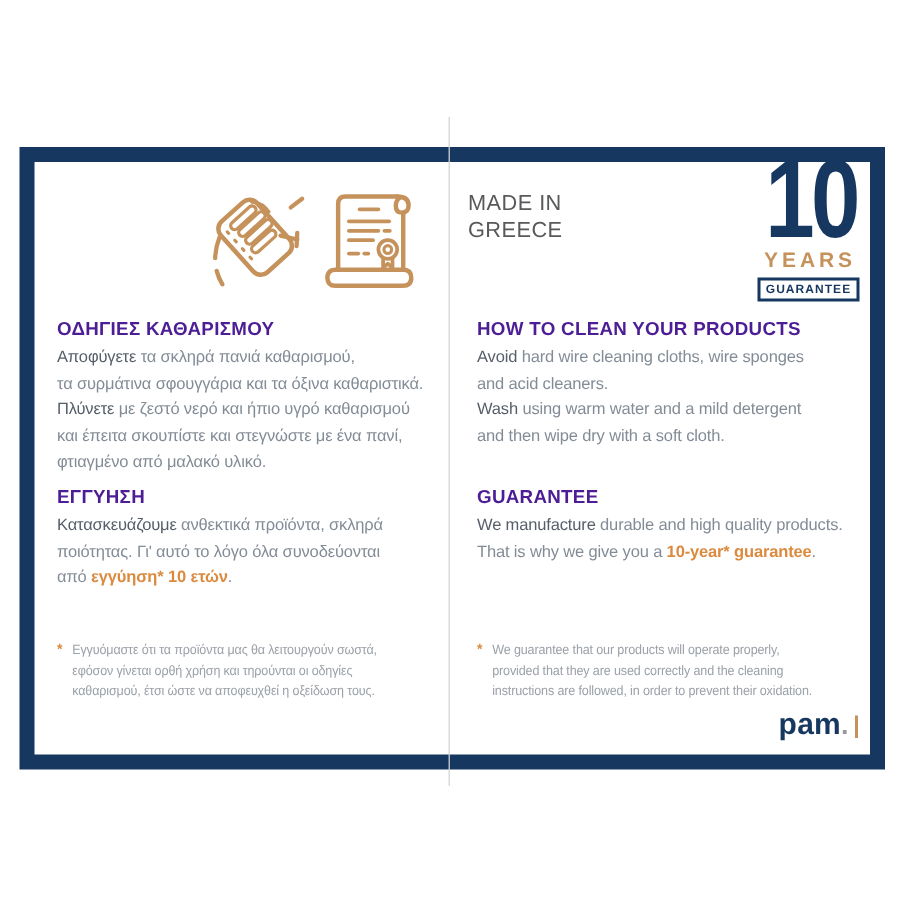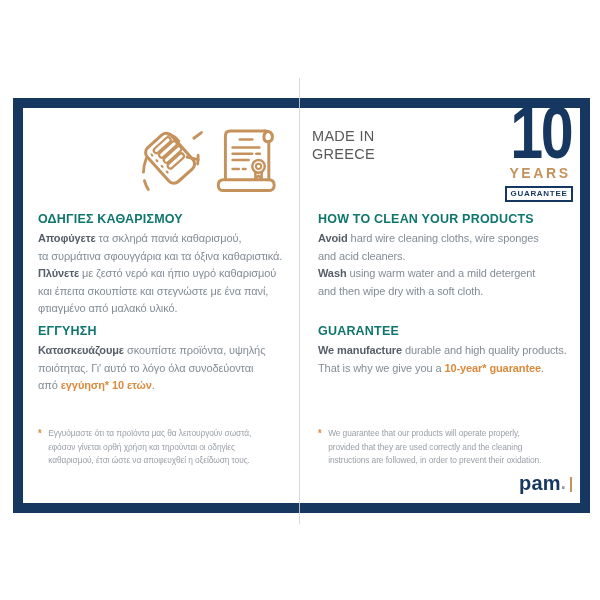--- a/index.html
+++ b/index.html
@@ -38,29 +38,29 @@
     font-size:14px;font-weight:bold;color:#C6925C;
     letter-spacing:2.6px;line-height:18px;margin-top:1px;padding-left:2px;
   }
   .badge-guarantee{
     display:inline-block;border:2px solid #16375F;color:#16375F;
     font-size:8px;font-weight:bold;letter-spacing:0.7px;
     line-height:9px;padding:1.5px 3.5px;margin-top:2px;background:#fff;
   }
 
   .sec-heading{
-    position:absolute;z-index:3;color:#0f766e;font-weight:bold;
+    position:absolute;z-index:3;color:#4c1d95;font-weight:bold;
     font-size:12.5px;letter-spacing:0.2px;white-space:pre;
   }
   .body-text{
     position:absolute;z-index:3;font-size:11px;line-height:17.5px;
     color:#838C96;white-space:pre;letter-spacing:-0.1px;
   }
   .run-n{}
-  .run-b{font-weight:bold;color:#555E69;}
+  .run-b{font-weight:normal;color:#555E69;}
   .run-a{font-weight:bold;color:#DB8A3E;}
 
   .col-l{left:38px;}
   .col-r{left:318px;}
   .row-h1{top:212px;}
   .row-p1{top:230px;}
   .row-h2{top:324px;text-align:right;}
   .row-p2{top:342px;}
 
   .footnote{
@@ -138,21 +138,21 @@
   <div class="badge-guarantee">GUARANTEE</div>
 </div>
 
 <div class="sec-heading col-l row-h1">ΟΔΗΓΙΕΣ ΚΑΘΑΡΙΣΜΟΥ</div>
 <div class="body-text col-l row-p1"><span class="run-b">Αποφύγετε</span><span class="run-n"> τα σκληρά πανιά καθαρισμού,</span>
 <span class="run-n">τα συρμάτινα σφουγγάρια και τα όξινα καθαριστικά.</span>
 <span class="run-b">Πλύνετε</span><span class="run-n"> με ζεστό νερό και ήπιο υγρό καθαρισμού</span>
 <span class="run-n">και έπειτα σκουπίστε και στεγνώστε με ένα πανί,</span>
 <span class="run-n">φτιαγμένο από μαλακό υλικό.</span></div>
 <div class="sec-heading col-l row-h2">ΕΓΓΥΗΣΗ</div>
-<div class="body-text col-l row-p2"><span class="run-b">Κατασκευάζουμε</span><span class="run-n"> σκουπίστε προϊόντα, υψηλής</span>
+<div class="body-text col-l row-p2"><span class="run-b">Κατασκευάζουμε</span><span class="run-n"> ανθεκτικά προϊόντα, σκληρά</span>
 <span class="run-n">ποιότητας. Γι' αυτό το λόγο όλα συνοδεύονται</span>
 <span class="run-n">από </span><span class="run-a">εγγύηση* 10 ετών</span><span class="run-n">.</span></div>
 <div class="footnote col-l">
   <span class="footnote-marker">*</span>
   <span class="footnote-text">Εγγυόμαστε ότι τα προϊόντα μας θα λειτουργούν σωστά,
 εφόσον γίνεται ορθή χρήση και τηρούνται οι οδηγίες
 καθαρισμού, έτσι ώστε να αποφευχθεί η οξείδωση τους.</span>
 </div>
 
 <div class="sec-heading col-r row-h1">HOW TO CLEAN YOUR PRODUCTS</div>

